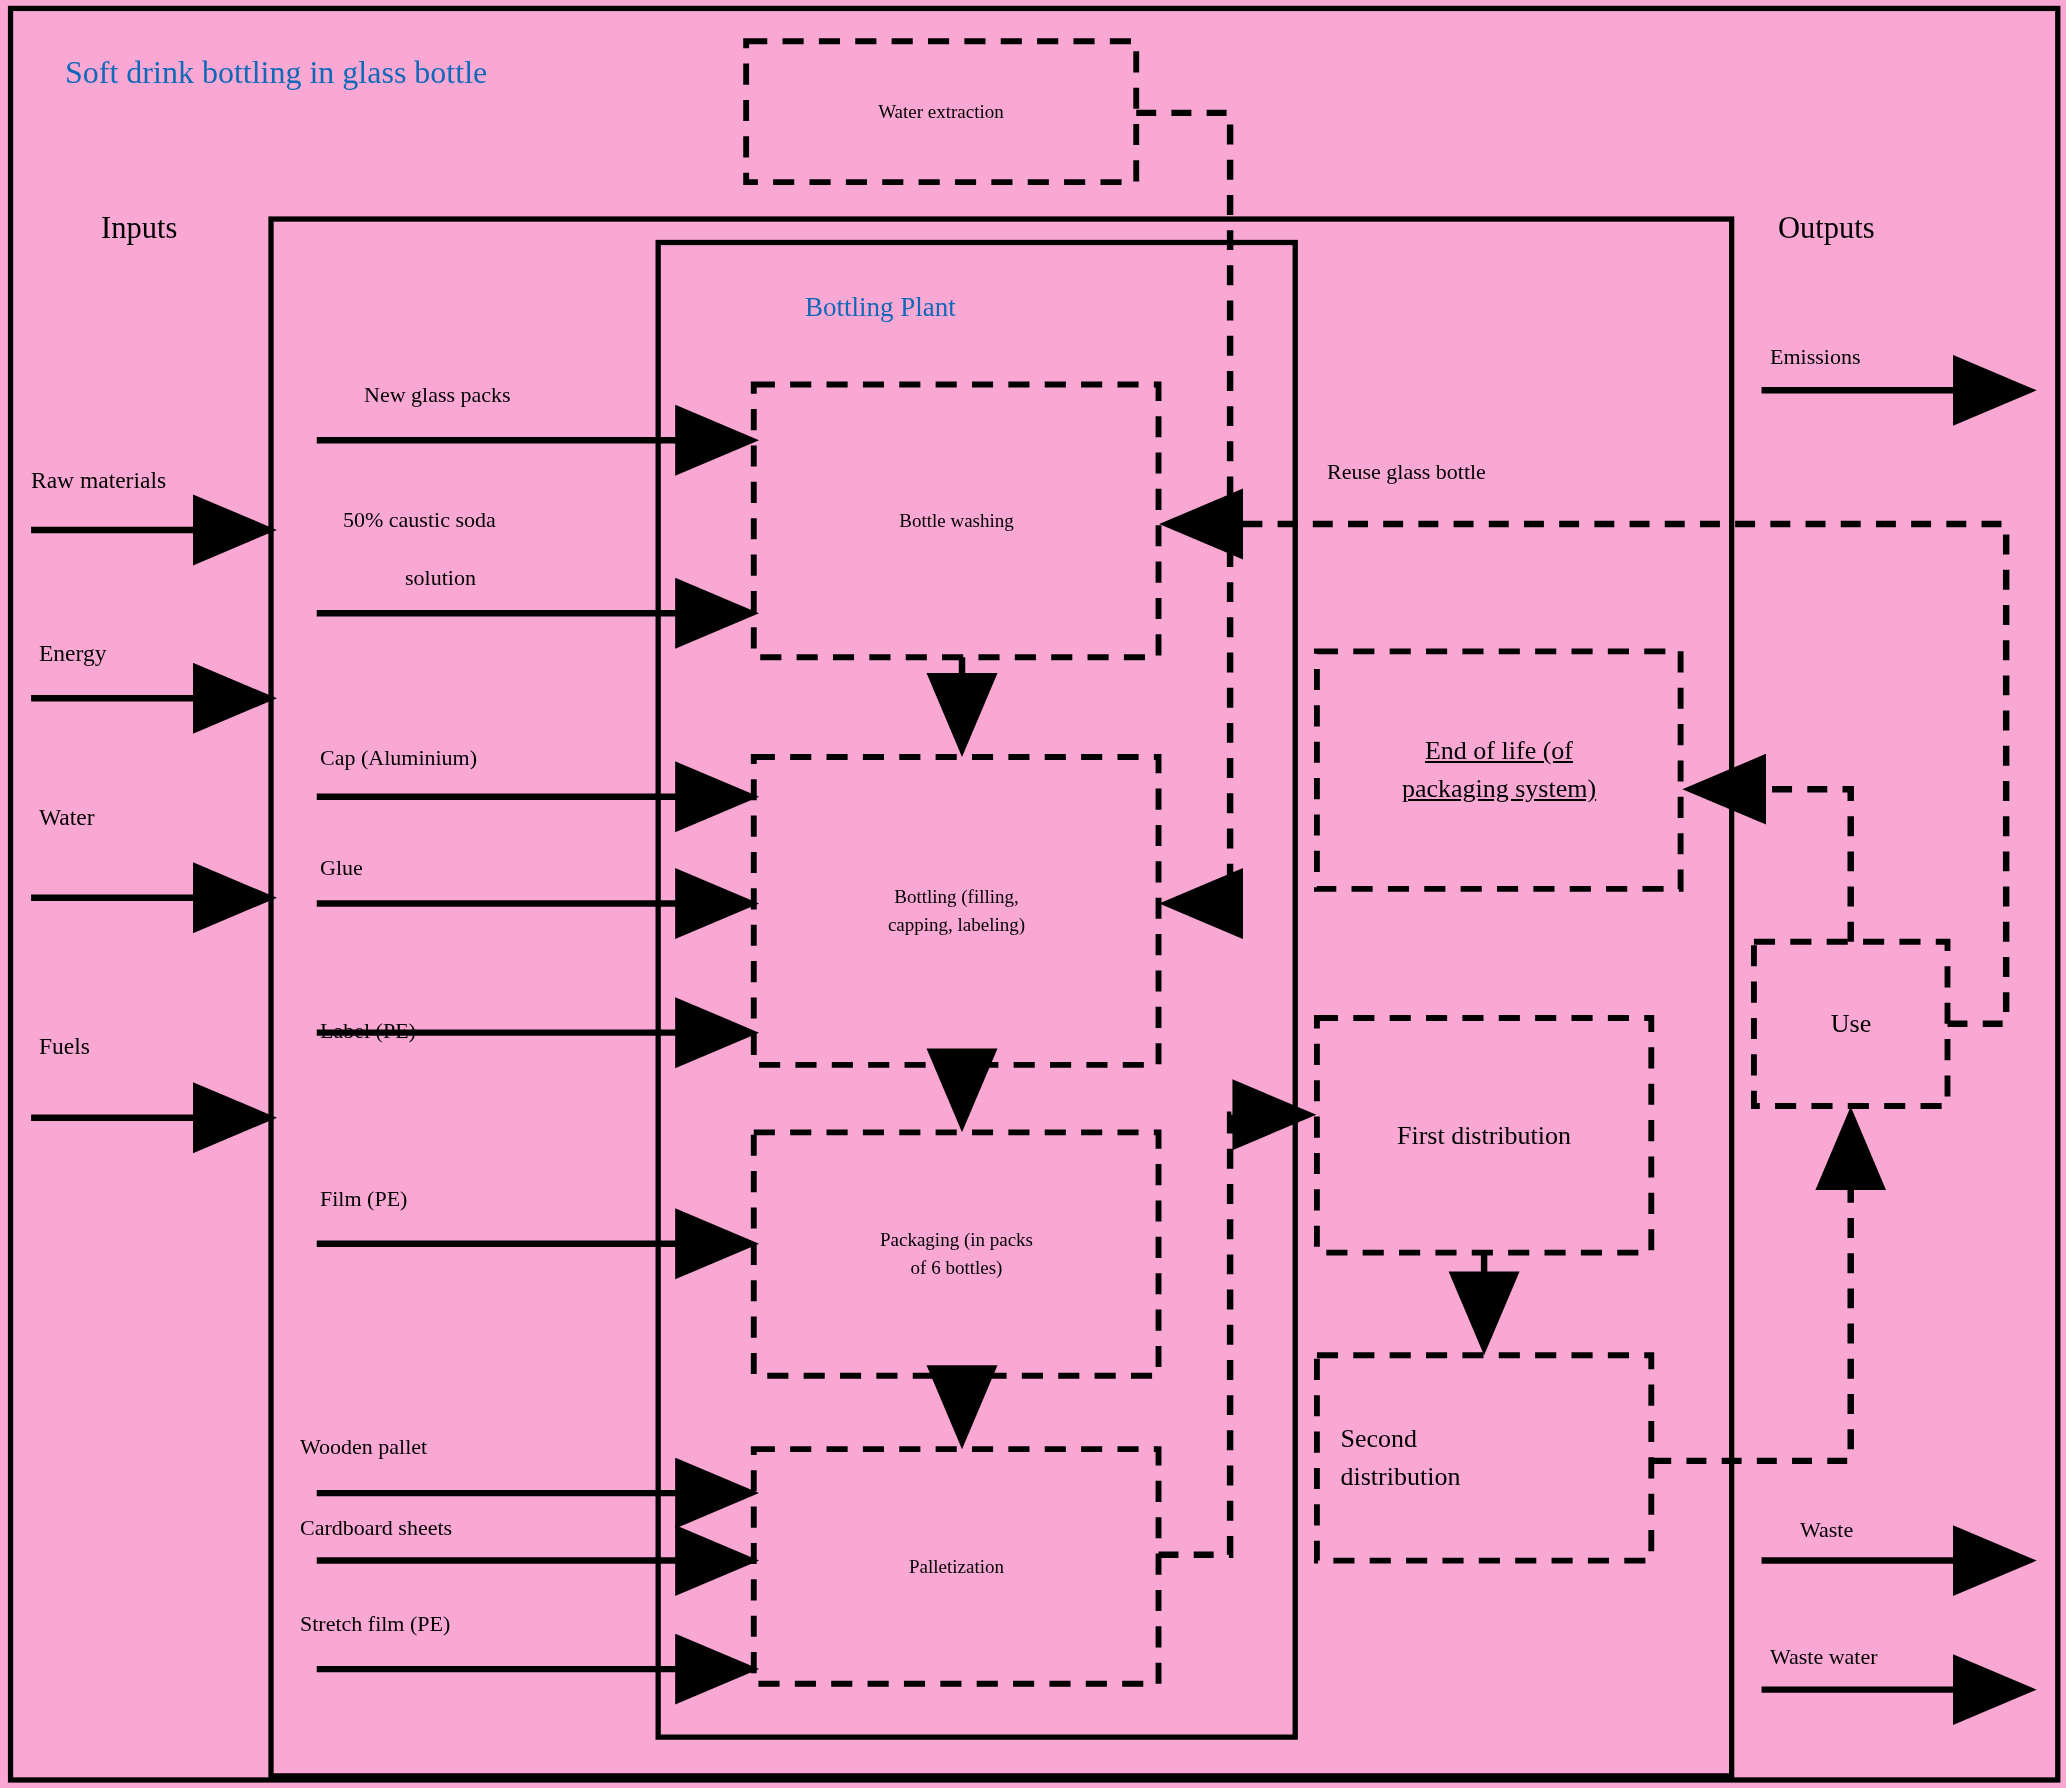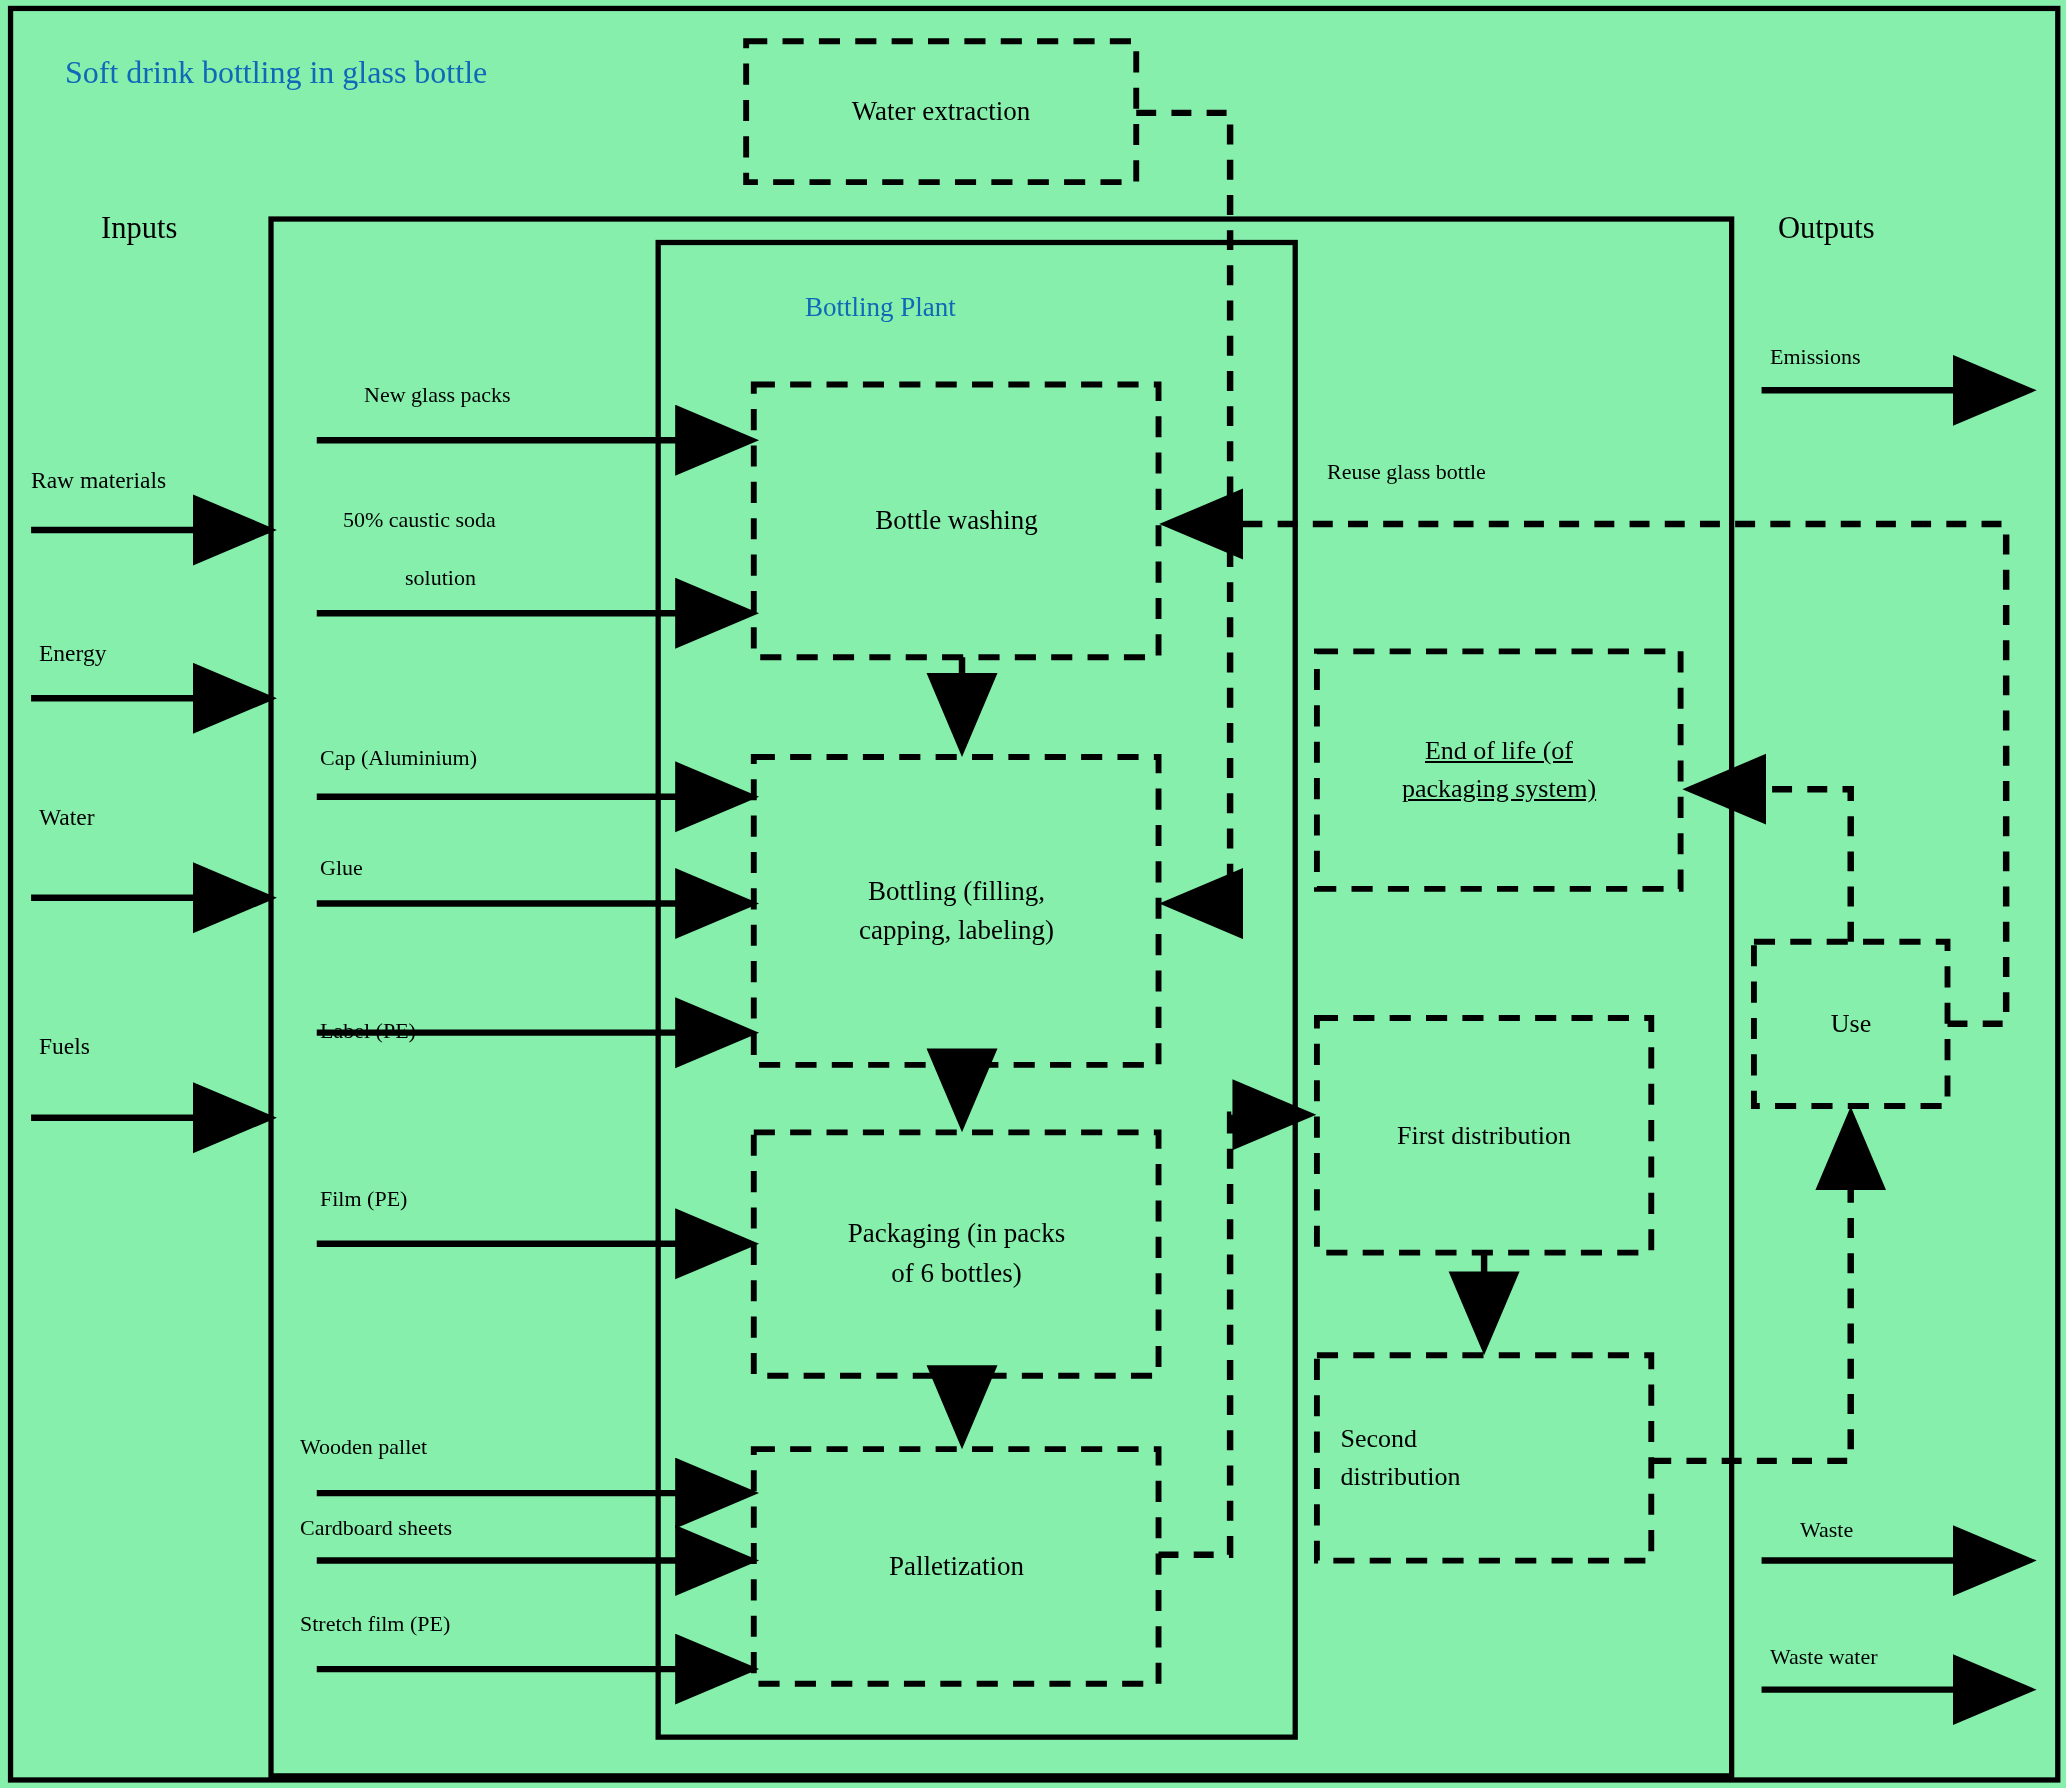--- a/index.html
+++ b/index.html
@@ -1,28 +1,28 @@
 <!DOCTYPE html>
 <html style="font-size:9.4px"><head>
 <meta charset="utf-8">
 <title>Soft drink bottling in glass bottle</title>
 <style>
   html,body{margin:0;padding:0;background:#ffffff;}
   body{font-family:"Liberation Serif", serif;}
-  #stage{position:relative;width:2066px;height:1789px;background:#86efac;overflow:hidden;}
+  #stage{position:relative;width:2066px;height:1789px;background:#f9a8d4;overflow:hidden;}
   svg.layer{position:absolute;left:0;top:0;width:2066px;height:1789px;}
   .lbl{position:absolute;color:#000;font-family:"Liberation Serif", serif;white-space:nowrap;line-height:1.25;}
   .boxtext{position:absolute;display:flex;align-items:center;justify-content:center;
            text-align:center;color:#000;font-family:"Liberation Serif", serif;line-height:1.45;}
   .title{color:#1068B8;font-size:32px;}
   .plant{color:#1068B8;font-size:27px;}
   .io-head{font-size:30.5px;}
   .flow{font-size:23.5px;}
   .flow-sm{font-size:22px;}
-  .proc{font-size:27px;}
+  .proc{font-size:19px;}
   .proc-sm{font-size:26px;}
 </style>
 </head>
 <body>
 
 <div id="stage">
 
   <svg class="layer" viewBox="0 0 3522 3049">
     <defs>
       <marker id="ah" markerWidth="13" markerHeight="13" refX="10.5" refY="5" orient="auto" markerUnits="strokeWidth">

